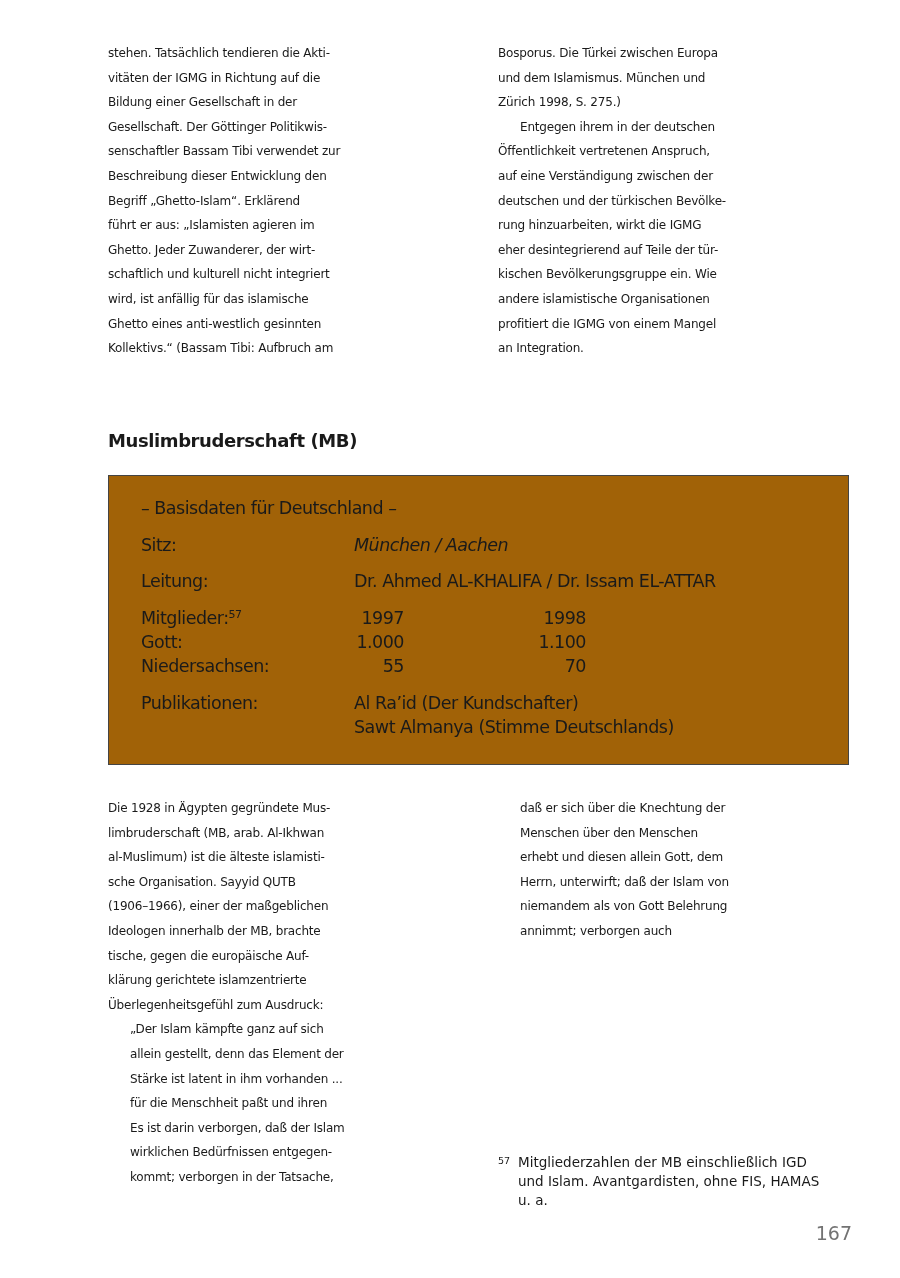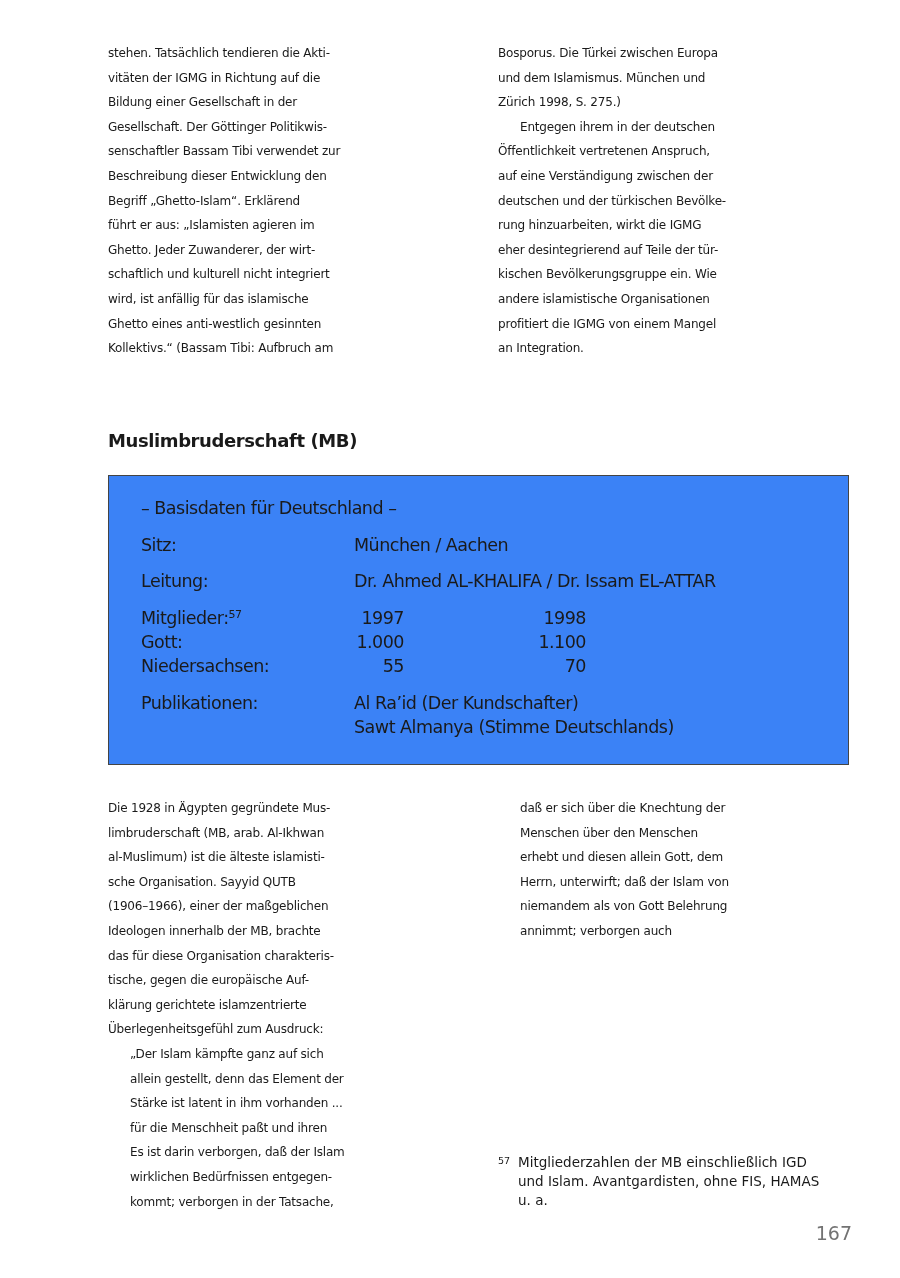--- a/index.html
+++ b/index.html
@@ -12,21 +12,21 @@
   .indent { padding-left: 22px; }
   #top-left { left: 108px; top: 41px; width: 370px; }
   #top-right { left: 498px; top: 41px; width: 370px; }
   #section-title {
     position: absolute; left: 108px; top: 430px;
     font-family: "DejaVu Sans", sans-serif; font-weight: bold; font-size: 18px;
     letter-spacing: -0.4px;
   }
   #info-box {
     position: absolute; left: 108px; top: 475px; width: 741px; height: 290px;
-    background: #3b82f6; border: 1.5px solid #444; box-sizing: border-box;
+    background: #a16207; border: 1.5px solid #444; box-sizing: border-box;
     font-family: "DejaVu Sans", sans-serif; font-size: 17.5px; letter-spacing: -0.5px;
     color: #1a1a1a;
   }
   #info-box .row { position: absolute; left: 32px; white-space: nowrap; }
   #info-box .val { position: absolute; left: 245px; white-space: nowrap; }
   #info-box .num1 { position: absolute; width: 50px; text-align: right; left: 245px; }
   #info-box .num2 { position: absolute; width: 50px; text-align: right; left: 427px; }
   #info-box sup { font-size: 11px; vertical-align: 6px; }
   #bottom-left { left: 108px; top: 796px; width: 370px; }
   #bottom-right { left: 520px; top: 796px; width: 350px; }
@@ -74,21 +74,21 @@
   <span class="line">profitiert die IGMG von einem Mangel</span>
   <span class="line">an Integration.</span>
 </div>
 
 <div id="section-title">Muslimbruderschaft (MB)</div>
 
 <div id="info-box">
   <div class="row" style="top:22px;">– Basisdaten für Deutschland –</div>
 
   <div class="row" style="top:59px;">Sitz:</div>
-  <div class="val" style="top:59px;">München / Aachen</div>
+  <div class="val" style="top:59px;font-style:italic;">München / Aachen</div>
 
   <div class="row" style="top:95px;">Leitung:</div>
   <div class="val" style="top:95px;">Dr. Ahmed AL-KHALIFA / Dr. Issam EL-ATTAR</div>
 
   <div class="row" style="top:132px;">
     <span>Mitglieder:</span><sup>57</sup>
   </div>
   <div class="num1" style="top:132px;">1997</div>
   <div class="num2" style="top:132px;">1998</div>
 
@@ -105,21 +105,20 @@
   <div class="val" style="top:241px;">Sawt Almanya (Stimme Deutschlands)</div>
 </div>
 
 <div id="bottom-left" class="col">
   <span class="line">Die 1928 in Ägypten gegründete Mus-</span>
   <span class="line">limbruderschaft (MB, arab. Al-Ikhwan</span>
   <span class="line">al-Muslimum) ist die älteste islamisti-</span>
   <span class="line">sche Organisation. Sayyid QUTB</span>
   <span class="line">(1906–1966), einer der maßgeblichen</span>
   <span class="line">Ideologen innerhalb der MB, brachte</span>
-  <span class="line">das für diese Organisation charakteris-</span>
   <span class="line">tische, gegen die europäische Auf-</span>
   <span class="line">klärung gerichtete islamzentrierte</span>
   <span class="line">Überlegenheitsgefühl zum Ausdruck:</span>
   <div class="indent">
     <span class="line">„Der Islam kämpfte ganz auf sich</span>
     <span class="line">allein gestellt, denn das Element der</span>
     <span class="line">Stärke ist latent in ihm vorhanden ...</span>
     <span class="line">für die Menschheit paßt und ihren</span>
     <span class="line">Es ist darin verborgen, daß der Islam</span>
     <span class="line">wirklichen Bedürfnissen entgegen-</span>

